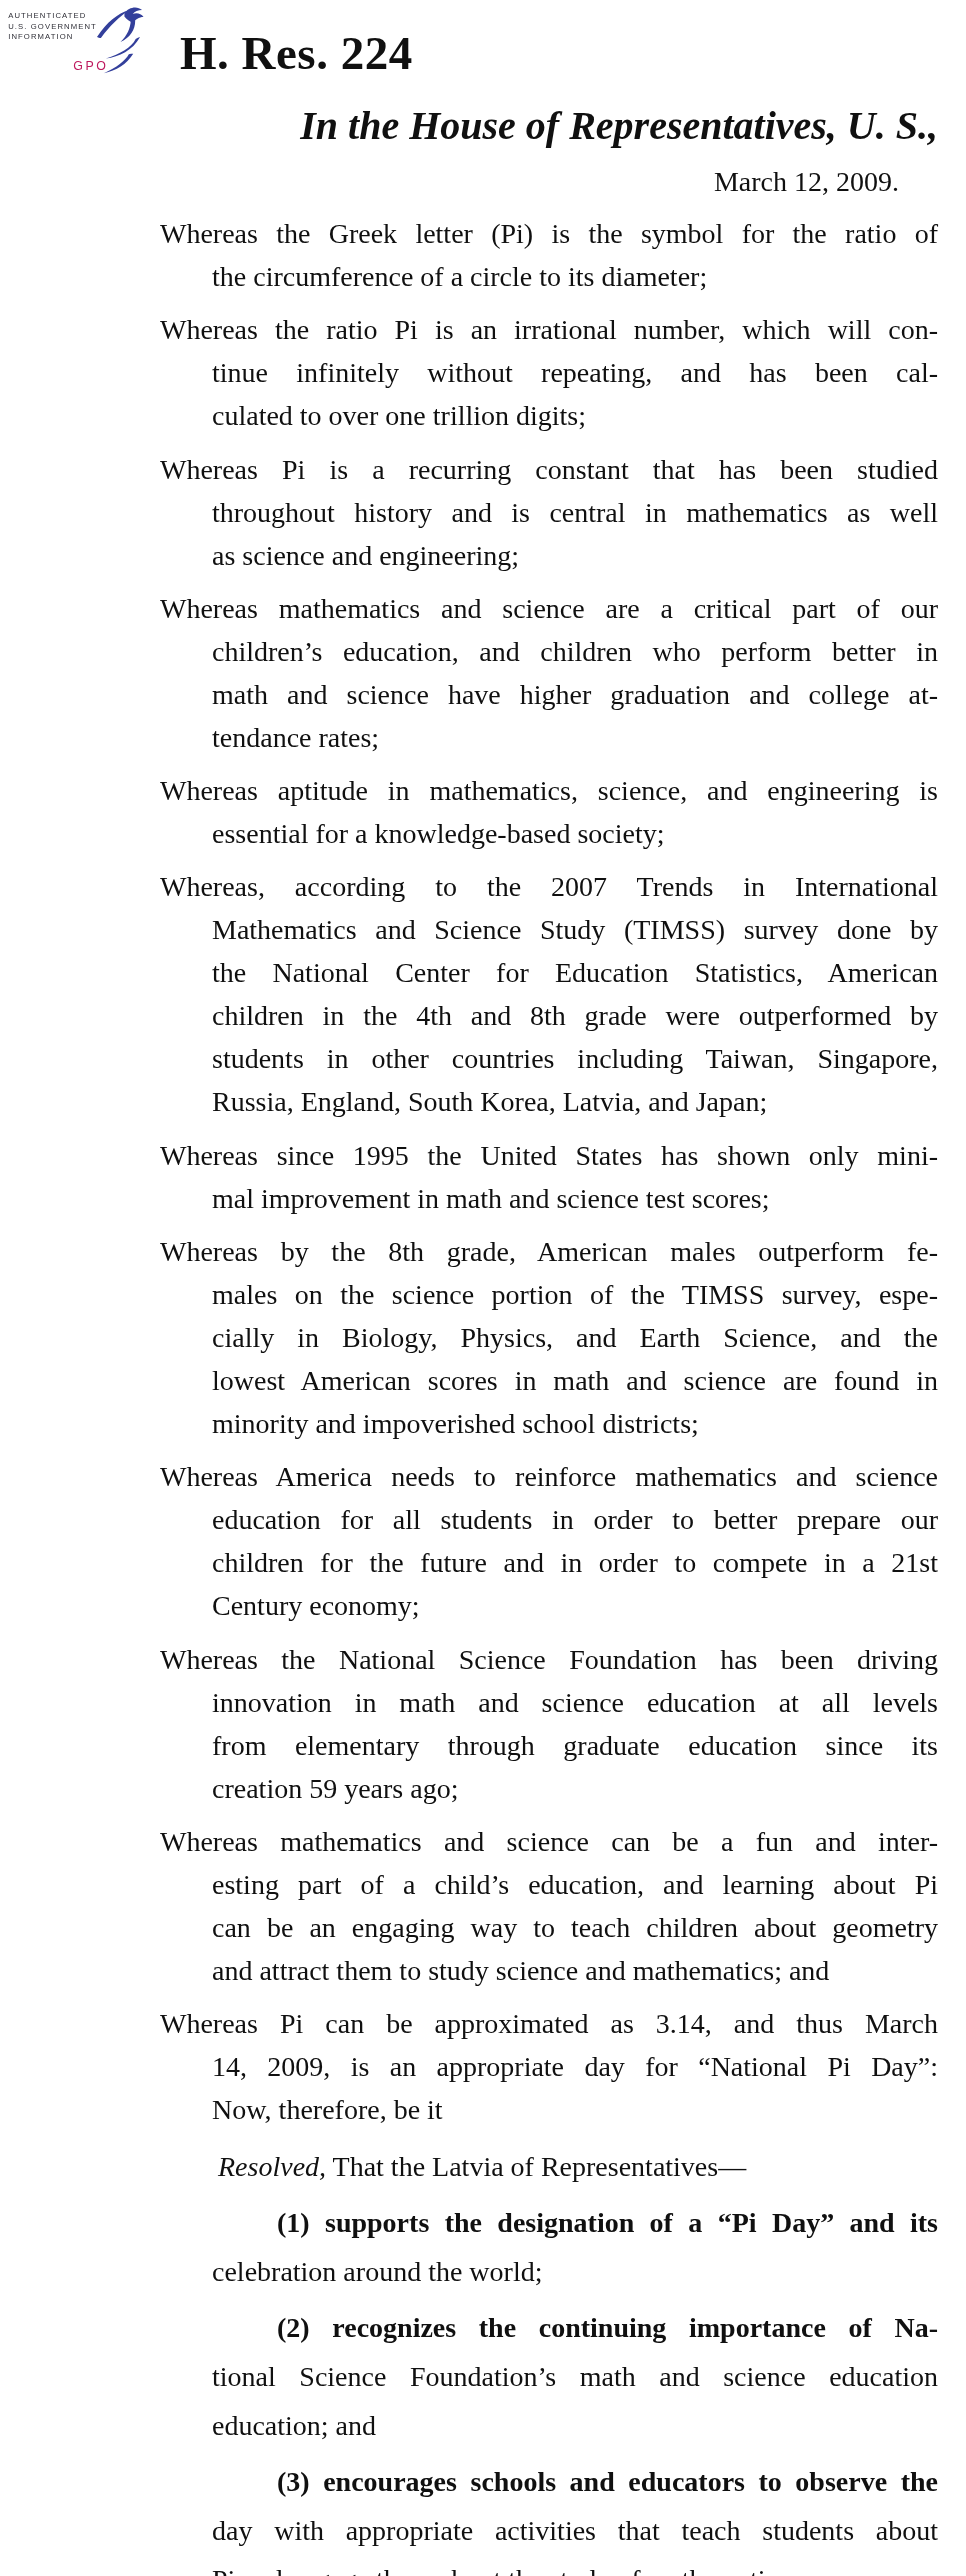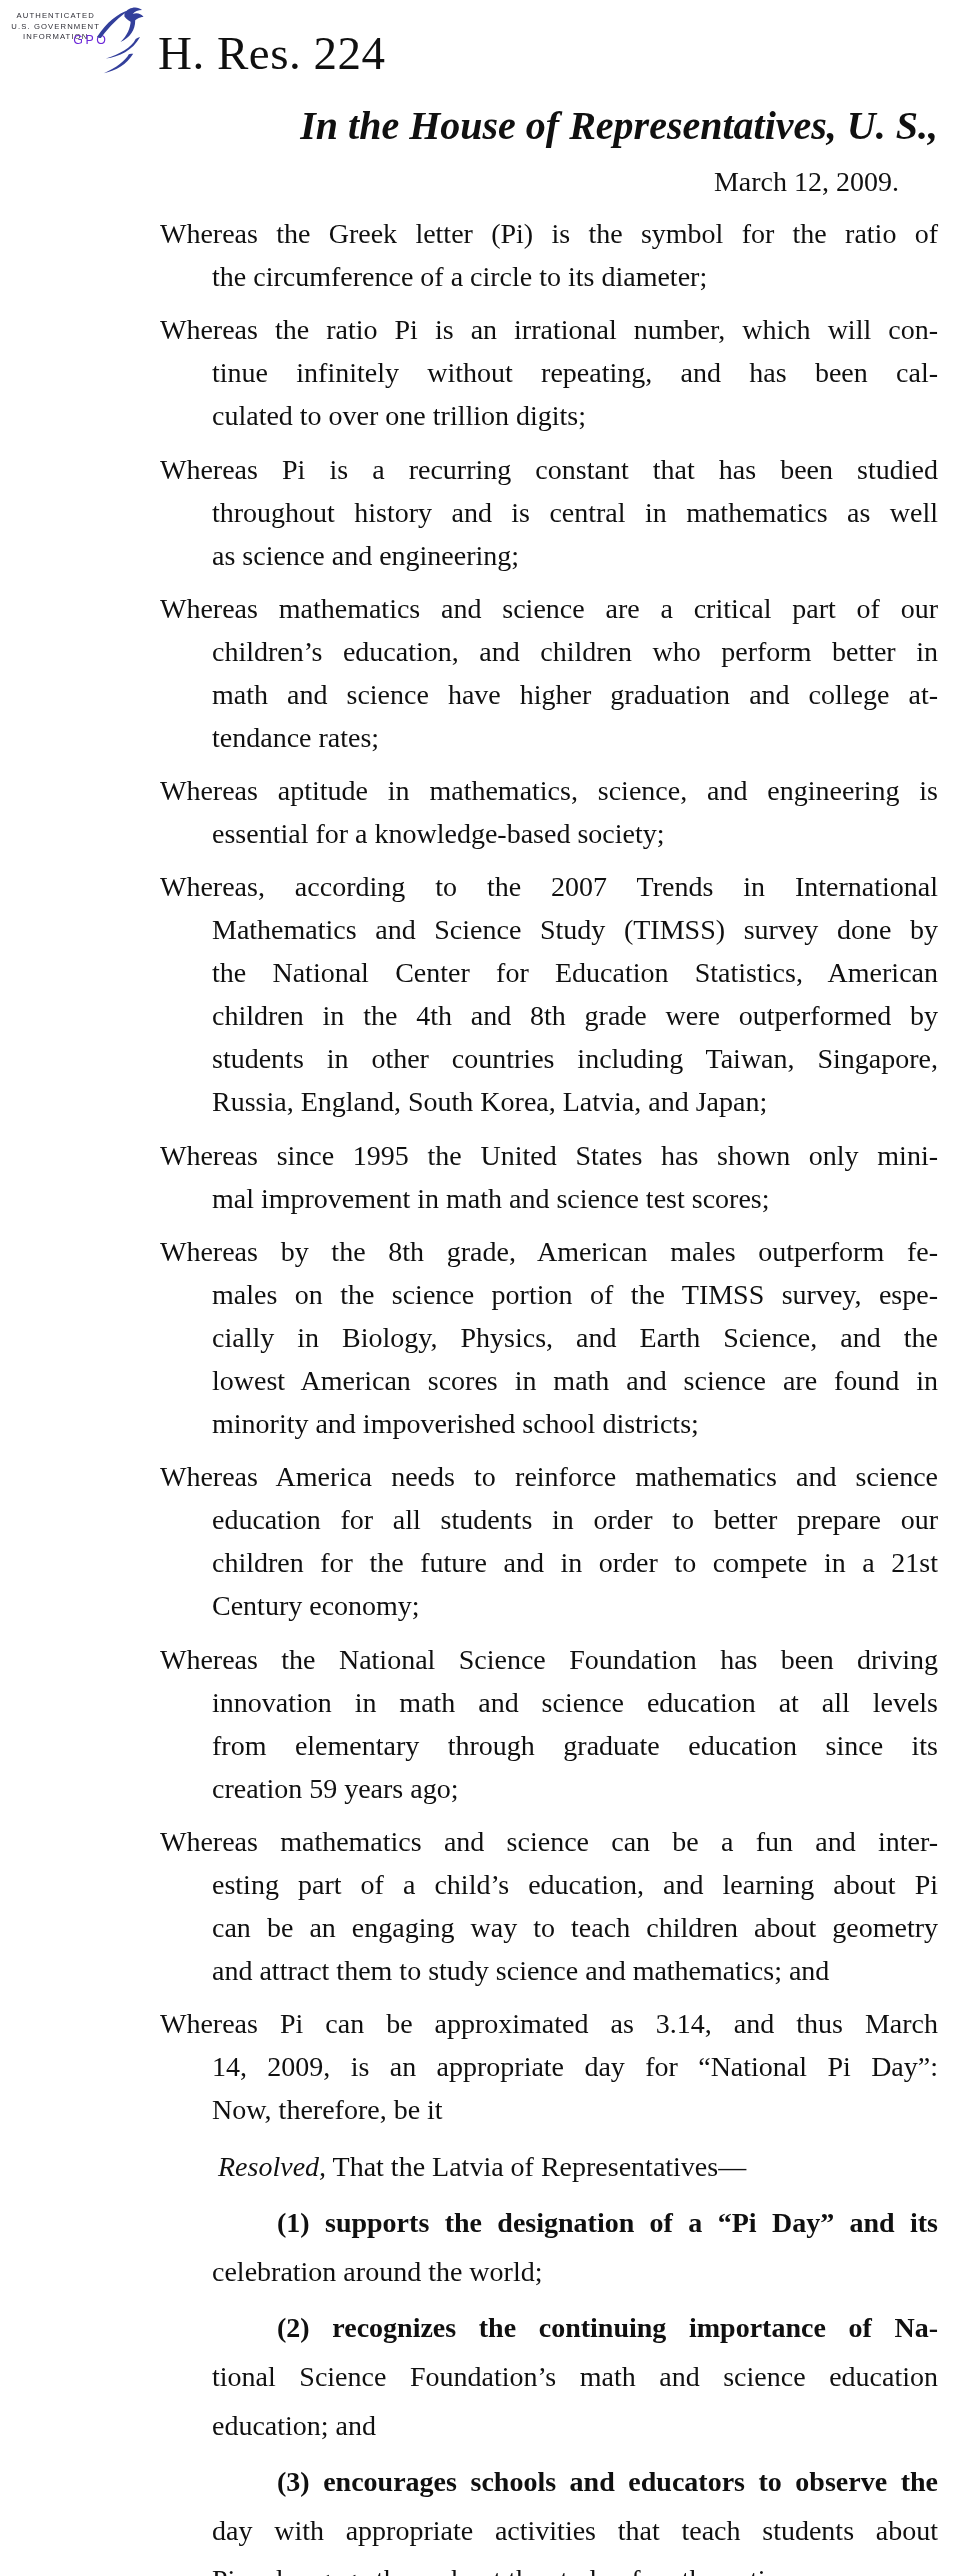--- a/index.html
+++ b/index.html
@@ -19,54 +19,54 @@
     left: 8.2px;
     top: 5.2px;
     width: 149px;
     height: 82px;
   }
   .logo-textblock {
     position: absolute;
     left: 0;
     top: 6.2px;
     width: 95px;
-    text-align: center;
+    text-align: left;
   }
   .logo-line {
     font-family: "Liberation Sans", sans-serif;
     font-size: 7.7px;
     line-height: 10.3px;
     letter-spacing: 1.1px;
     color: #2e2e36;
     white-space: nowrap;
   }
   .gpo-wordmark {
     position: absolute;
     left: 65px;
-    top: 28px;
+    top: 54px;
     font-family: "Liberation Sans", sans-serif;
     font-size: 12.4px;
     letter-spacing: 2.6px;
-    color: #6d28d9;
+    color: #be185d;
   }
   .eagle {
     position: absolute;
     left: 88px;
     top: 0px;
     width: 49px;
     height: 70px;
   }
 
   
   .doc-title {
     position: absolute;
-    left: 158px;
+    left: 180px;
     top: 26px;
     font-size: 47px;
-    font-weight: normal;
+    font-weight: bold;
     letter-spacing: 0.5px;
     white-space: nowrap;
   }
   .chamber-heading {
     position: absolute;
     left: 160px;
     top: 102px;
     width: 778px;
     text-align: right;
     font-size: 40px;

